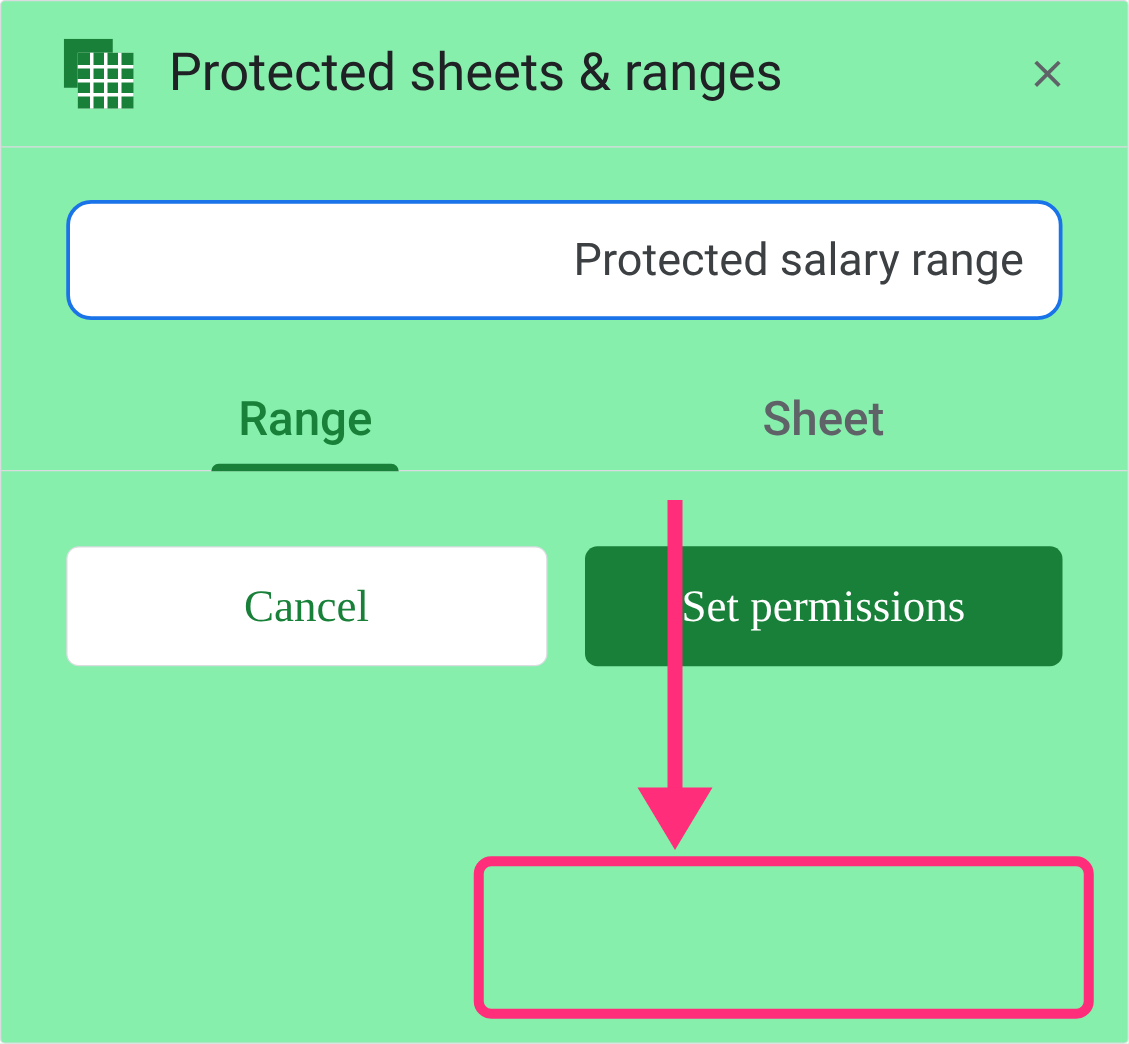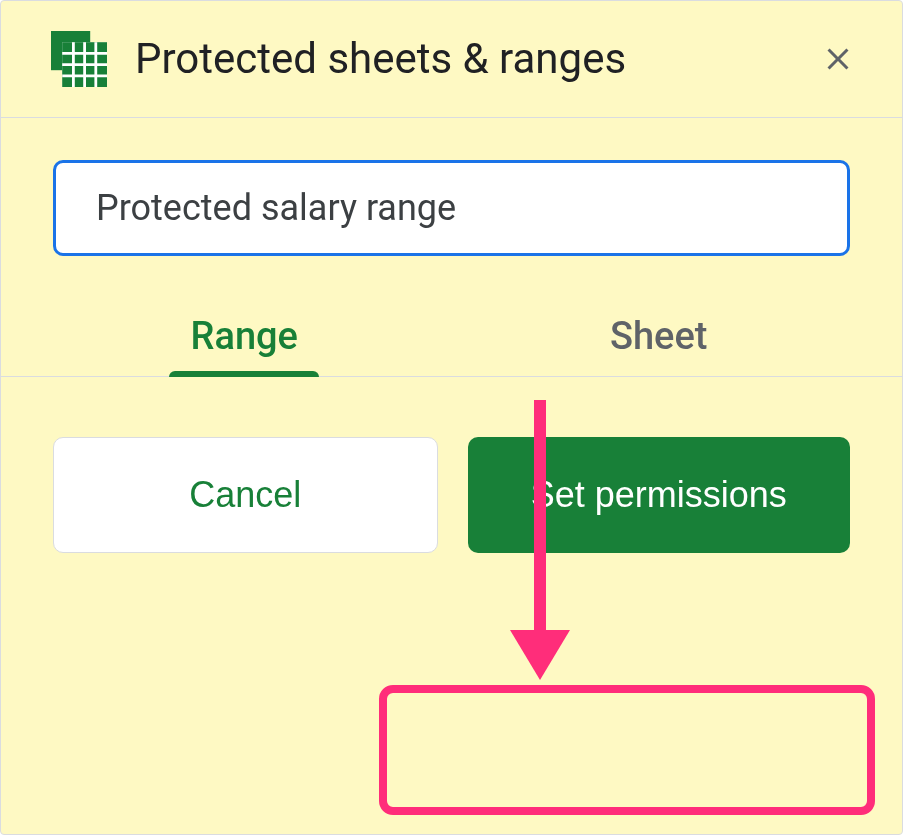--- a/index.html
+++ b/index.html
@@ -10,21 +10,21 @@
     body {
       font-family: 'Google Sans', Roboto, Arial, sans-serif;
       background: #fff;
       width: 903px;
       height: 835px;
       position: relative;
     }
     .panel {
       width: 100%;
       height: 100%;
-      background: #fef9c3;
+      background: #86efac;
       border: 1px solid #dadce0;
       border-radius: 4px;
       display: flex;
       flex-direction: column;
     }
     .header {
       display: flex;
       align-items: center;
       padding: 30px 40px 30px 50px;
       border-bottom: 1px solid #dadce0;
@@ -58,26 +58,27 @@
     }
     .body {
       padding: 42px 52px 40px 52px;
       display: flex;
       flex-direction: column;
     }
     .description-input {
       width: 100%;
       height: 96px;
       border: 3px solid #1a73e8;
-      border-radius: 10px;
-      padding: 0 40px;
+      border-radius: 20px;
+      padding: 0 28px;
       font-size: 36px;
       color: #3c4043;
       font-family: inherit;
       outline: none;
+      text-align: right;
     }
     .tabs {
       display: flex;
       margin-top: 48px;
       border-bottom: 1px solid #dadce0;
       margin-left: -52px;
       margin-right: -52px;
       padding: 0 36px;
     }
     .tab {
@@ -131,25 +132,25 @@
       cursor: pointer;
       color: #5f6368;
     }
     .button-row {
       display: flex;
       gap: 30px;
       margin-top: 60px;
     }
     .btn {
       flex: 1;
-      height: 116px;
+      height: 96px;
       border-radius: 10px;
       font-size: 36px;
       font-weight: 500;
-      font-family: Liberation Sans, sans-serif;
+      font-family: Liberation Serif, serif;
       cursor: pointer;
       display: flex;
       align-items: center;
       justify-content: center;
     }
     .btn-cancel {
       background: #fff;
       border: 1px solid #dadce0;
       color: #188038;
     }

